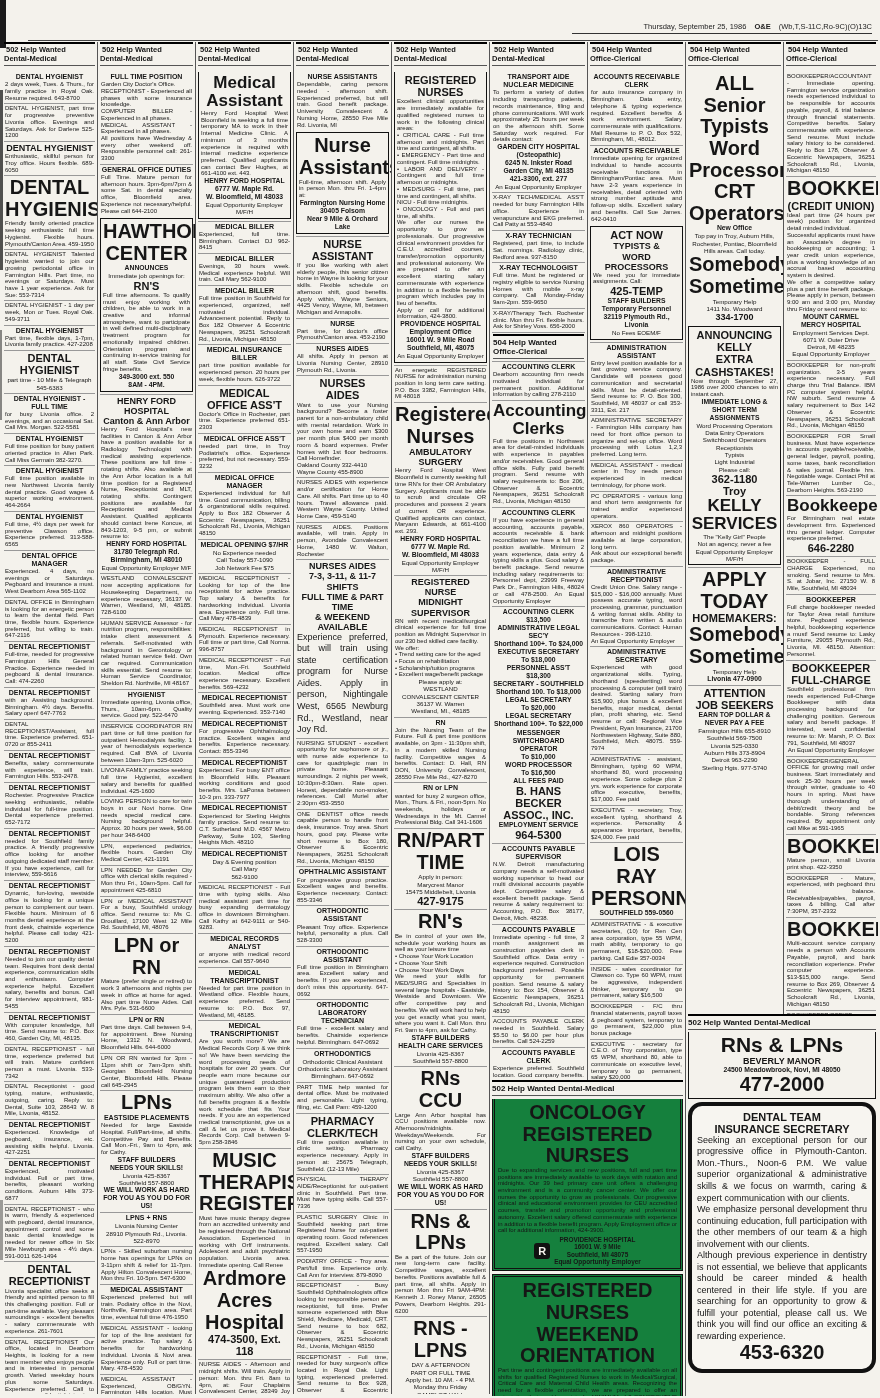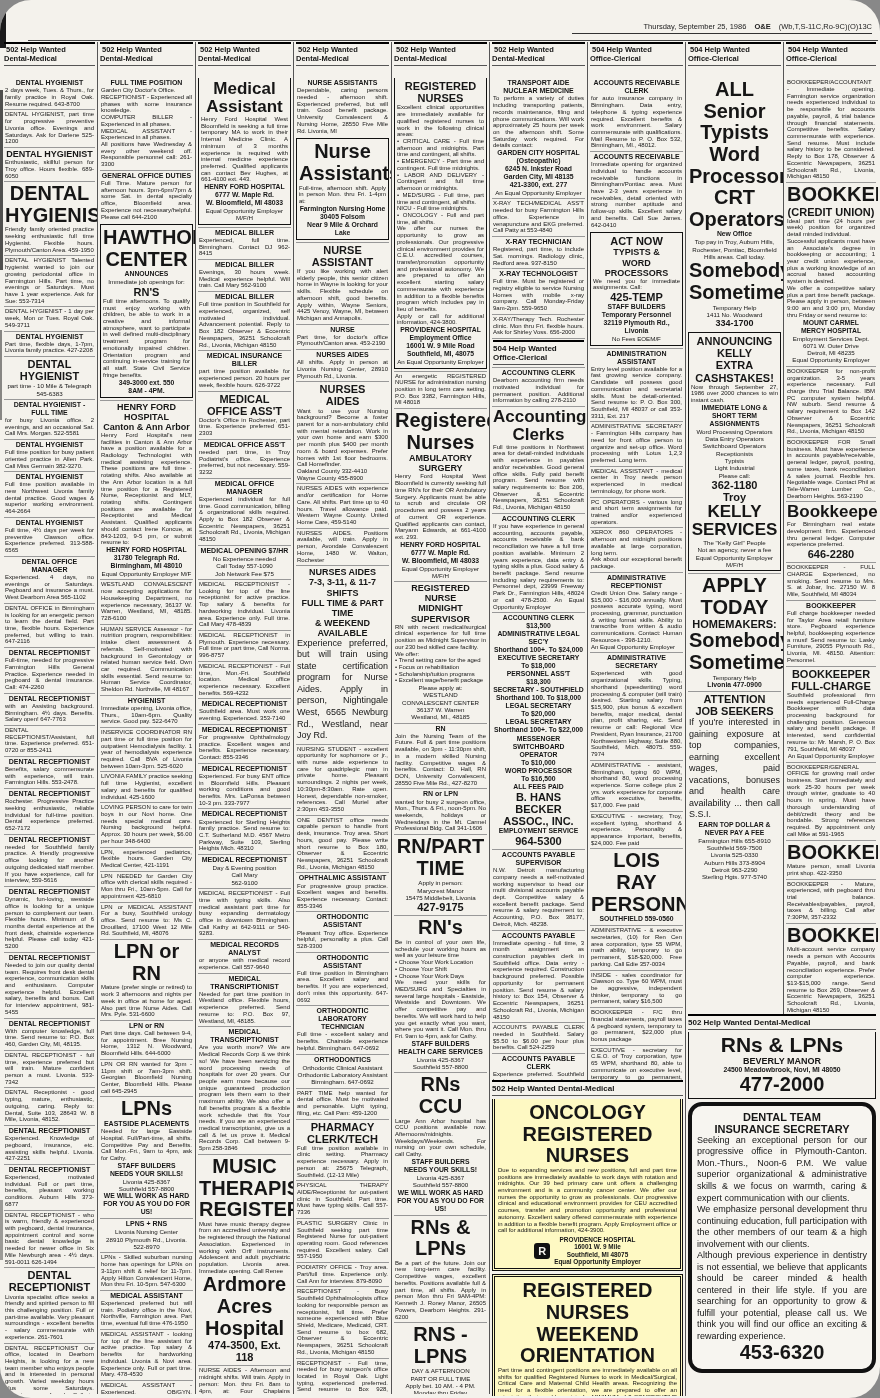--- a/index.html
+++ b/index.html
@@ -1,31 +1,31 @@
 <!DOCTYPE html>
 <html><head>
 <meta charset="utf-8">
 <style>
   html,body{margin:0;padding:0;background:#888;}
   .page{position:relative;width:880px;height:1398px;background:#f4f2ec;overflow:hidden;
-        font-family:"Liberation Sans","DejaVu Sans",sans-serif;color:#161616;border-radius:31px;}
+        font-family:"Liberation Sans","DejaVu Sans",sans-serif;color:#161616;}
   .masthead{position:absolute;top:22px;right:8px;font-size:7.5px;color:#222;
             border-bottom:1px solid #333;padding-bottom:2px;width:300px;text-align:right;}
   .masthead b{margin:0 6px;}
   .toprule{position:absolute;top:40px;left:28px;right:2px;border-top:1px solid #444;}
   .col{position:absolute;top:42px;overflow:hidden;padding:0 2px;box-sizing:border-box;}
   .col.vr{border-right:1px solid #555;}
   .colhead{border-top:2.5px solid #000;border-bottom:1px solid #555;padding:2px 0 2px;
-           font-size:7.5px;font-weight:bold;line-height:1.15;margin-bottom:12px;}
+           font-size:7.5px;font-weight:bold;line-height:1.15;margin-bottom:6px;}
   .colhead .c1{text-align:left;padding-left:2px;}
   .colhead .c2{text-align:left;}
   .ad{border-top:1px solid #999;padding:1px 1px 2px;}
   .ad:first-child{border-top:none;}
   .bx1{border:1px solid #111;padding:2px;margin:2px 0;}
-  .bx2{border:3px double #111;padding:3px;margin:3px 0;background:#fef9c3;}
+  .bx2{border:3px double #111;padding:3px;margin:3px 0;background:#15803d;}
   .bx3{border:4px solid #111;border-radius:14px;padding:5px;margin:3px 0;background:#f7f5f0;}
   .hs{font-size:7px;font-weight:bold;text-align:center;line-height:1.15;white-space:pre-line;}
   .h1{font-size:9px;font-weight:bold;text-align:center;line-height:1.12;white-space:pre-line;}
   .h2{font-size:11px;font-weight:bold;text-align:center;line-height:1.1;white-space:pre-line;}
   .h3{font-size:20px;font-weight:bold;text-align:center;line-height:1.08;white-space:pre-line;}
   .h4{font-size:17px;font-weight:bold;text-align:center;line-height:1.05;white-space:pre-line;}
   .h5{font-size:21px;font-weight:bold;text-align:center;line-height:1.05;white-space:pre-line;}
   .bd{font-size:6px;line-height:1.12;text-align:justify;white-space:pre-line;}
   .bl{font-size:9px;line-height:1.28;text-align:justify;white-space:pre-line;}
   .ct{font-size:6.2px;line-height:1.18;text-align:center;white-space:pre-line;}
@@ -833,21 +833,20 @@
 TODAY</div>
           <div class="h2">HOMEMAKERS:</div>
           <div class="h3">Somebody
 Sometime</div>
           <div class="ct">Temporary Help</div>
           <div class="cb">Livonia              477-0900</div>
         </div>
         <div class="ad">
           <div class="h2">ATTENTION
 JOB SEEKERS</div>
-          <div class="bl">If you're interested in gaining exposure at top companies, earning excellent wages, paid vacations, bonuses and health care availability ... then call S.S.I.</div>
           <div class="cb">EARN TOP DOLLAR &amp;
 NEVER PAY A FEE</div>
           <div class="ct">Farmington Hills   655-8910
 Southfield             569-7500
 Livonia                  525-0330
 Auburn Hills          373-8904
 Detroit                   963-2290
 Sterling Hgts.        977-5740</div>
         </div>
       </div>

